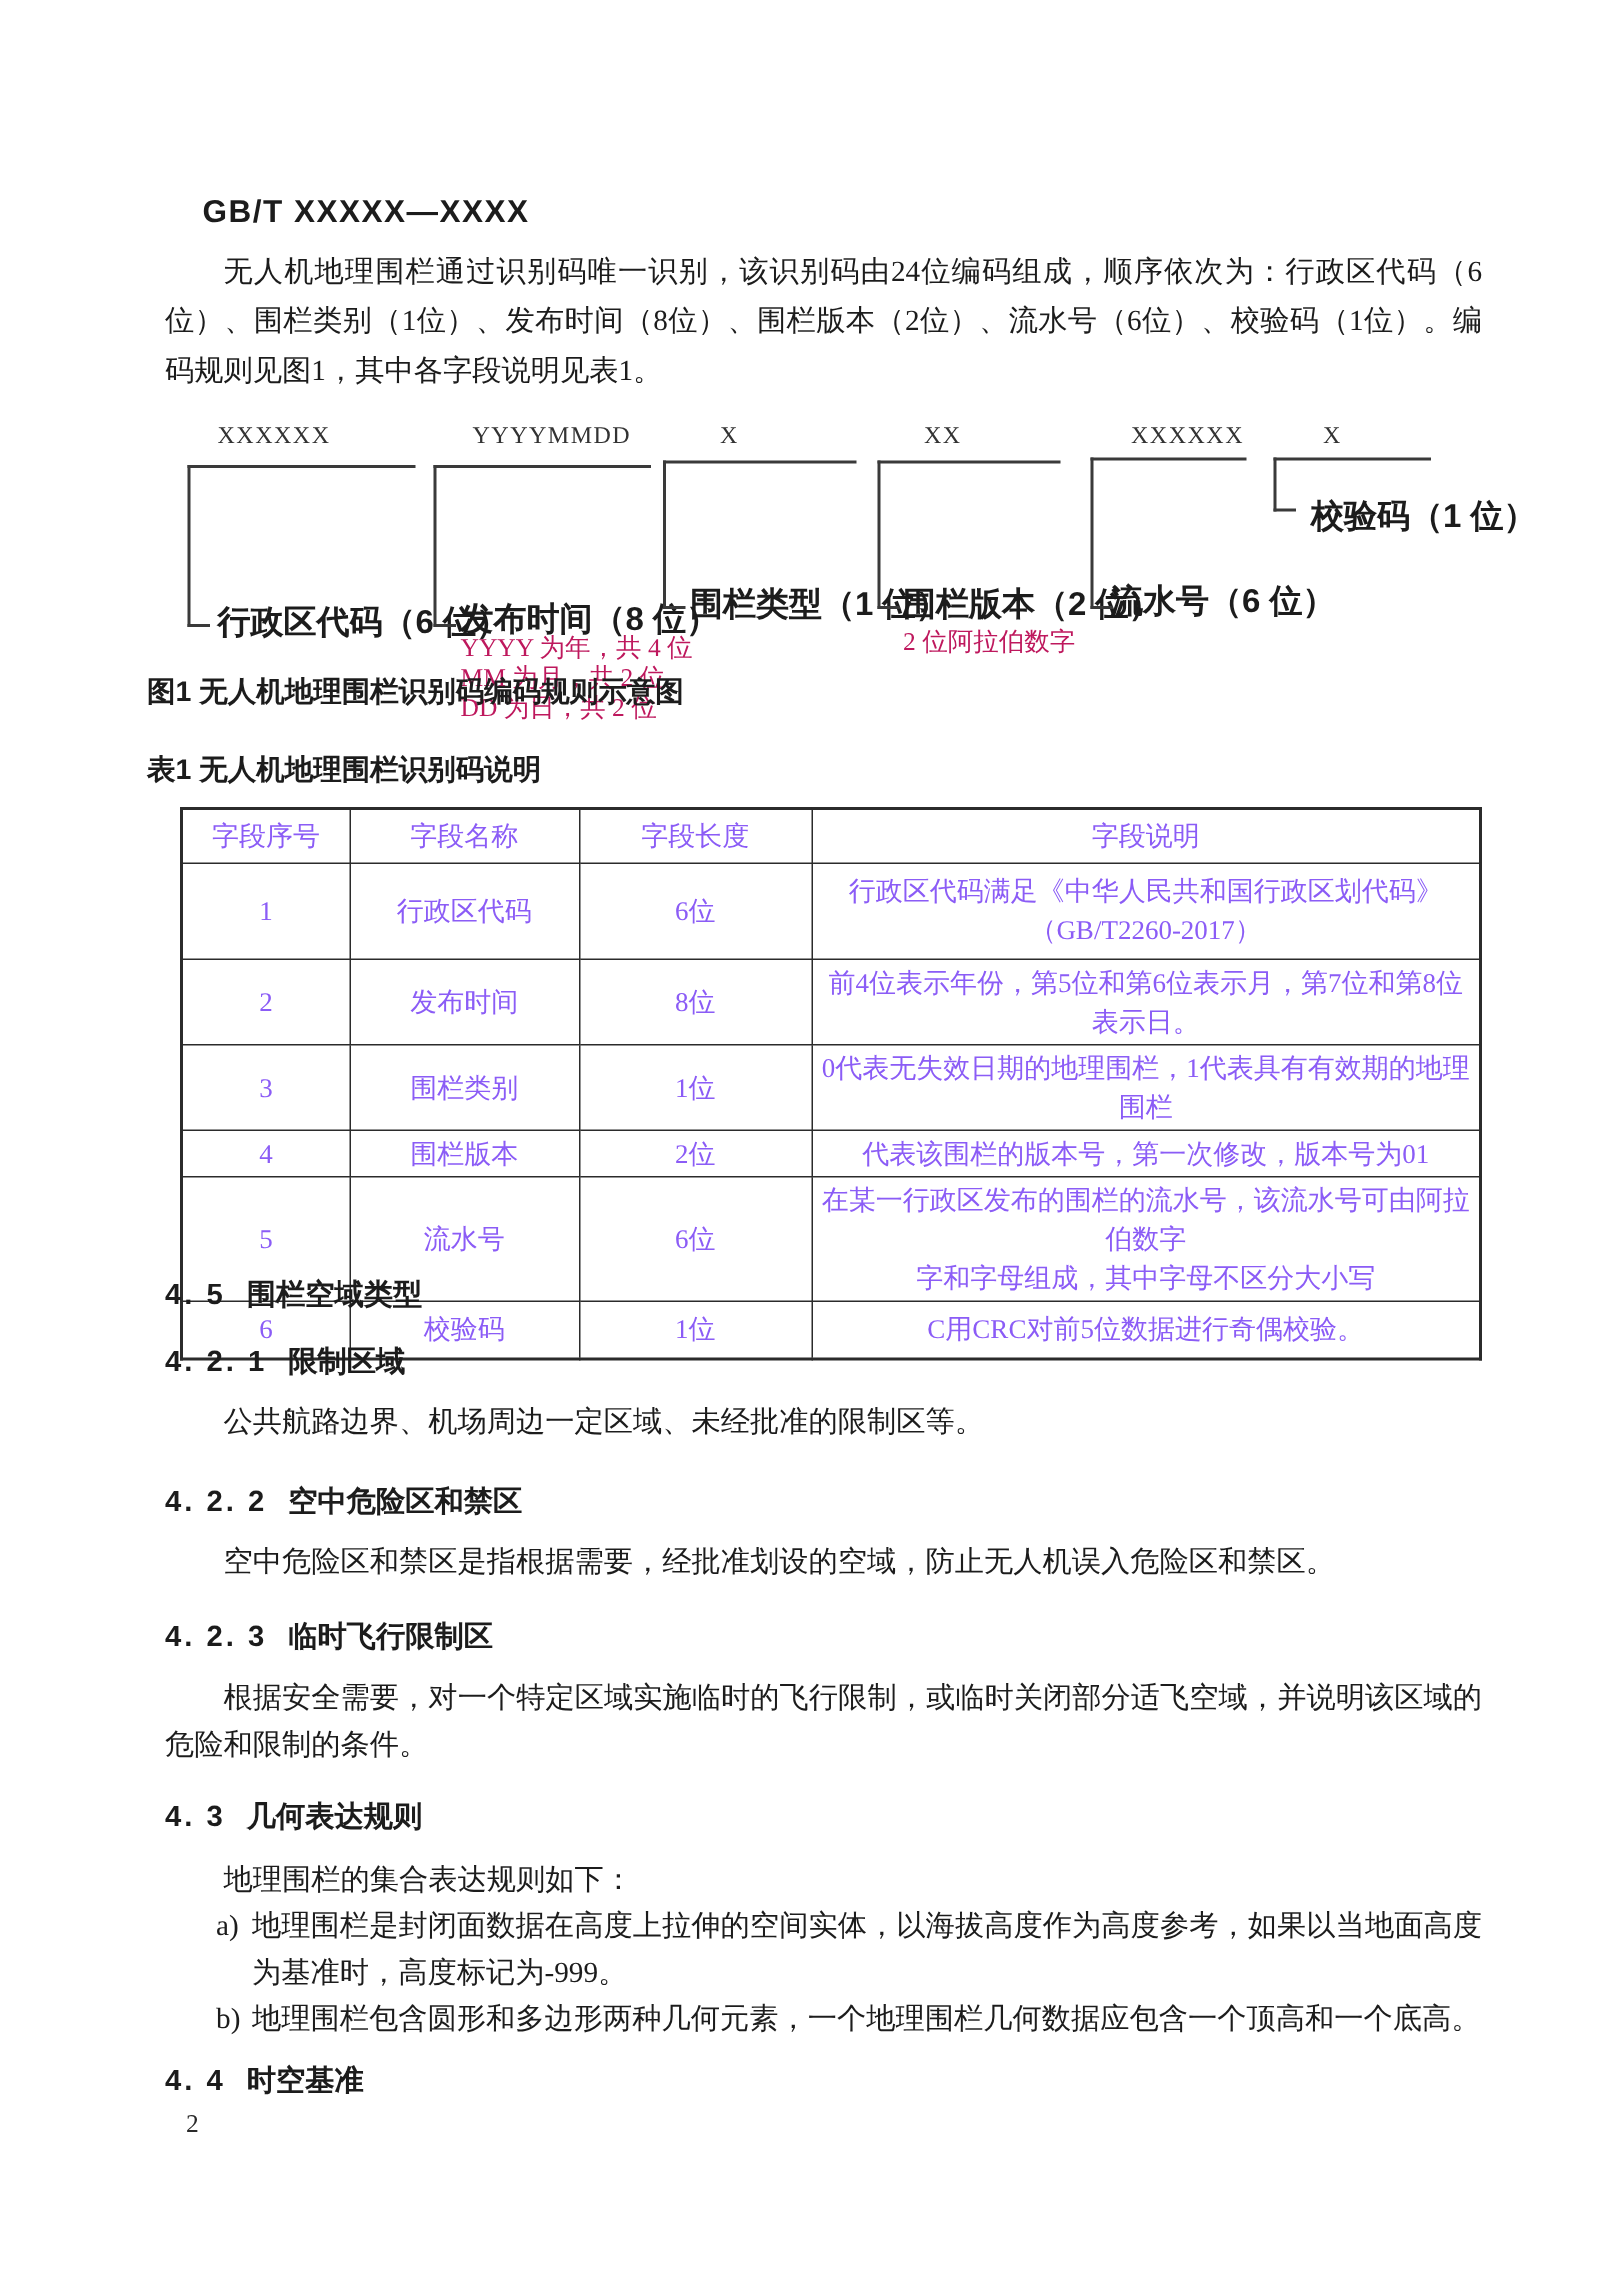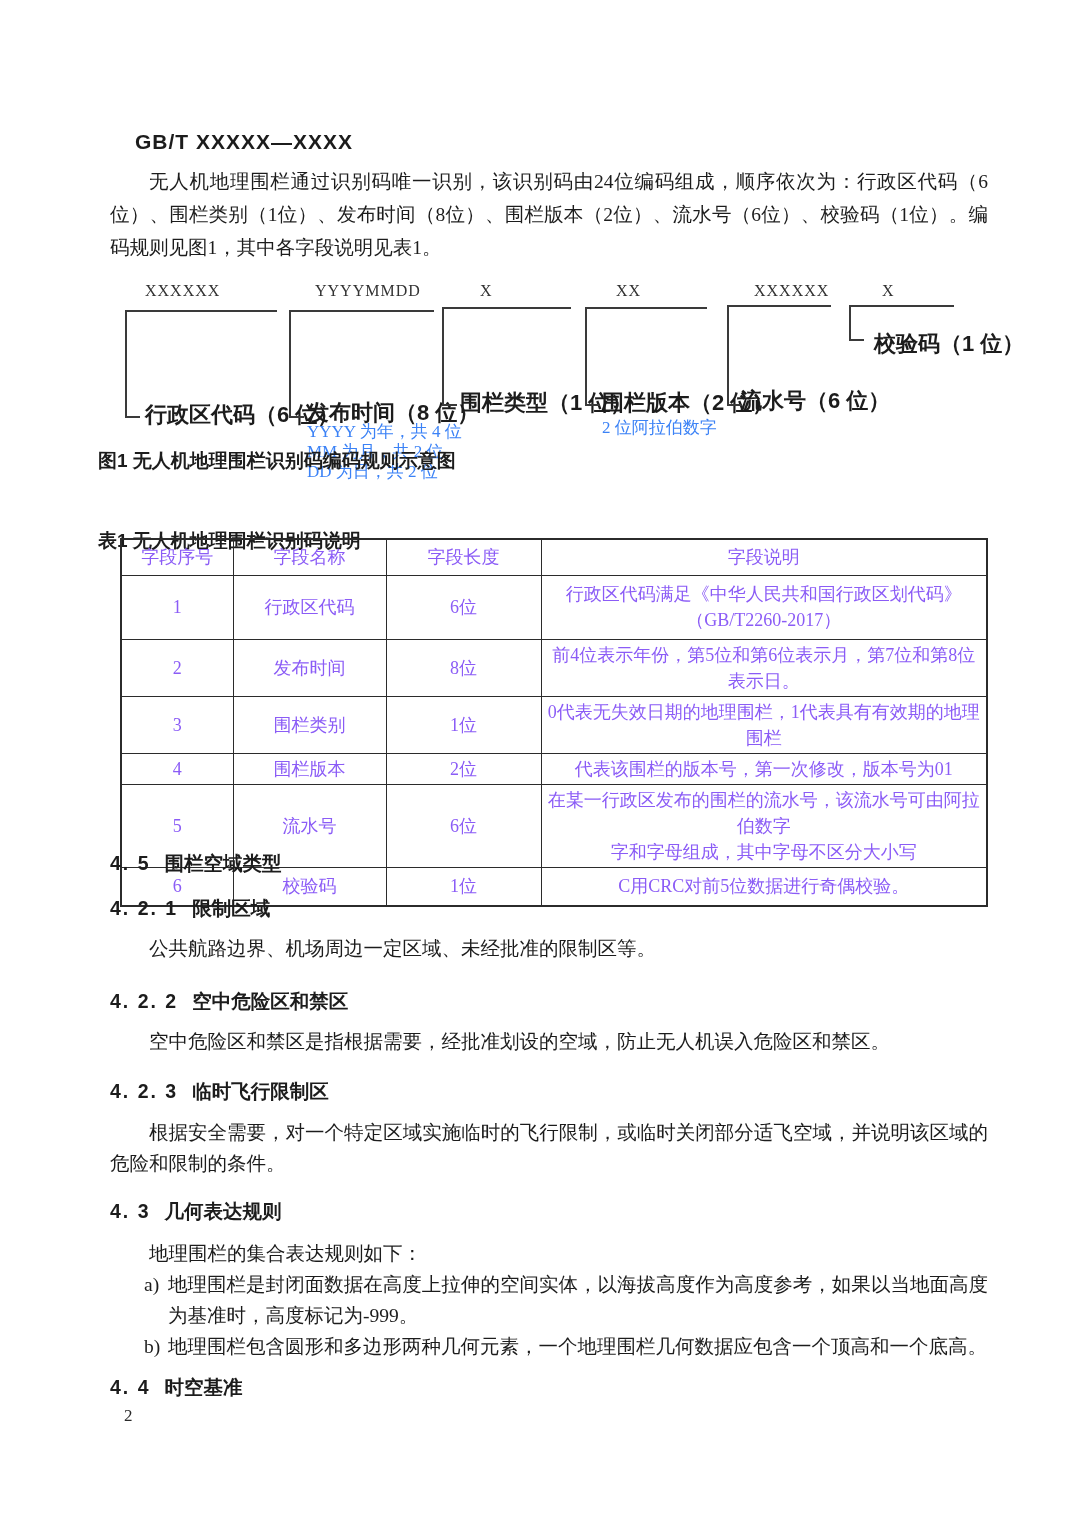--- a/index.html
+++ b/index.html
@@ -23,36 +23,36 @@
   .fcode{
     position:absolute;font-size:16px;letter-spacing:1px;color:#333;
     font-family:"Liberation Serif","DejaVu Serif",serif;
   }
   .bracket{position:absolute;border-top:2px solid #3a3a3a;border-left:2px solid #3a3a3a;}
   .bracket::after{content:"";position:absolute;left:-2px;bottom:0;width:15px;height:2px;background:#3a3a3a;}
   .flabel{
     position:absolute;font-family:"Liberation Sans","DejaVu Sans",sans-serif;
     font-weight:bold;font-size:22px;white-space:nowrap;
   }
-  .fnote{position:absolute;font-size:17px;line-height:20px;white-space:nowrap;color:#3b82f6;}
+  .fnote{position:absolute;font-size:17px;line-height:20px;white-space:nowrap;color:#be185d;}
   
   .g1 .fcode{left:33px;top:8px;}   .g1 .bracket{left:13px;top:36px;width:150px;height:106px;}  .g1 .flabel{left:33px;top:126px;}
   .g2 .fcode{left:203px;top:8px;}  .g2 .bracket{left:177px;top:36px;width:143px;height:106px;} .g2 .flabel{left:195px;top:124px;}
   .g2 .fnote{left:195px;top:148px;}
   .g3 .fcode{left:368px;top:8px;}  .g3 .bracket{left:330px;top:33px;width:127px;height:97px;}  .g3 .flabel{left:348px;top:114px;}
   .g4 .fcode{left:504px;top:8px;}  .g4 .bracket{left:473px;top:33px;width:120px;height:97px;}  .g4 .flabel{left:490px;top:114px;}
   .g4 .fnote{left:490px;top:144px;text-align:center;}
   .g5 .fcode{left:642px;top:8px;}  .g5 .bracket{left:615px;top:31px;width:102px;height:99px;}  .g5 .flabel{left:628px;top:112px;}
   .g6 .fcode{left:770px;top:8px;}  .g6 .bracket{left:737px;top:31px;width:103px;height:34px;}  .g6 .flabel{left:762px;top:55px;}
   .fig-caption,.table-title{
     position:absolute;left:98px;width:878px;
     font-family:"Liberation Sans","DejaVu Sans",sans-serif;font-weight:bold;font-size:19px;
   }
   .fig-caption{top:448px;}
-  .table-title{top:500px;margin-top:28px;}
+  .table-title{top:500px;}
   
   table.t1{
     position:absolute;left:120px;top:538px;width:866px;
     border-collapse:collapse;table-layout:fixed;
     font-size:18px;color:#8b5cf6;
   }
   table.t1 col.c0{width:112px;} table.t1 col.c1{width:153px;}
   table.t1 col.c2{width:155px;} table.t1 col.c3{width:446px;}
   table.t1 th,table.t1 td{
     border:1px solid #2b2b2b;text-align:center;vertical-align:middle;

